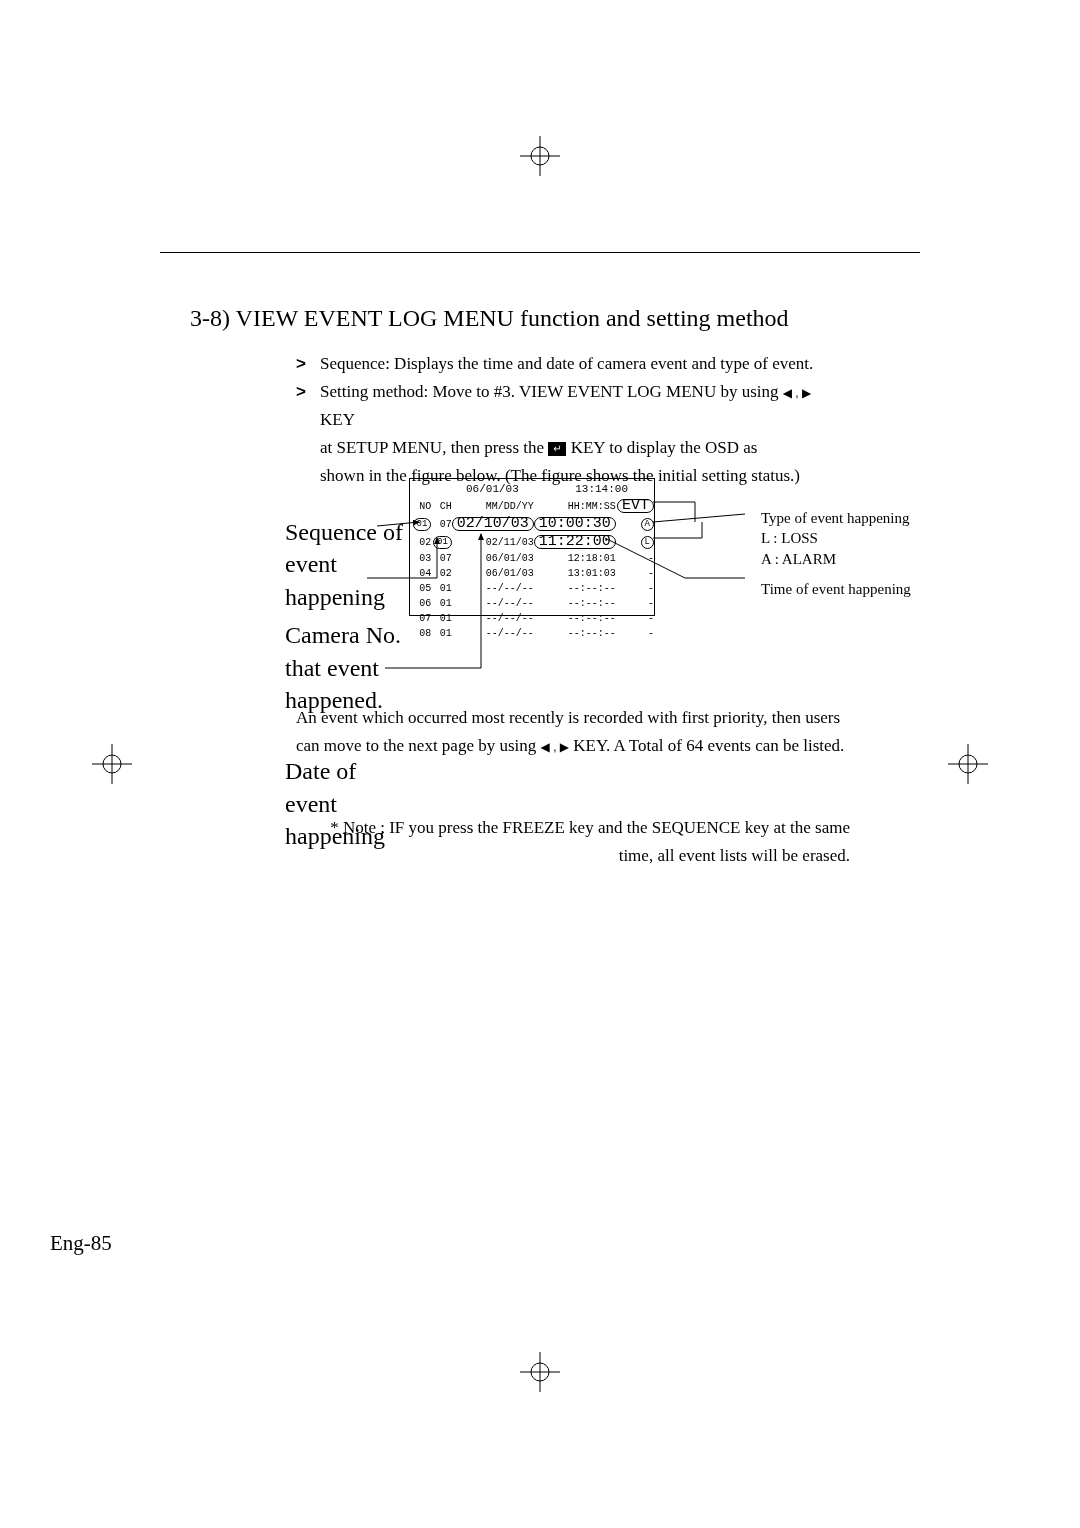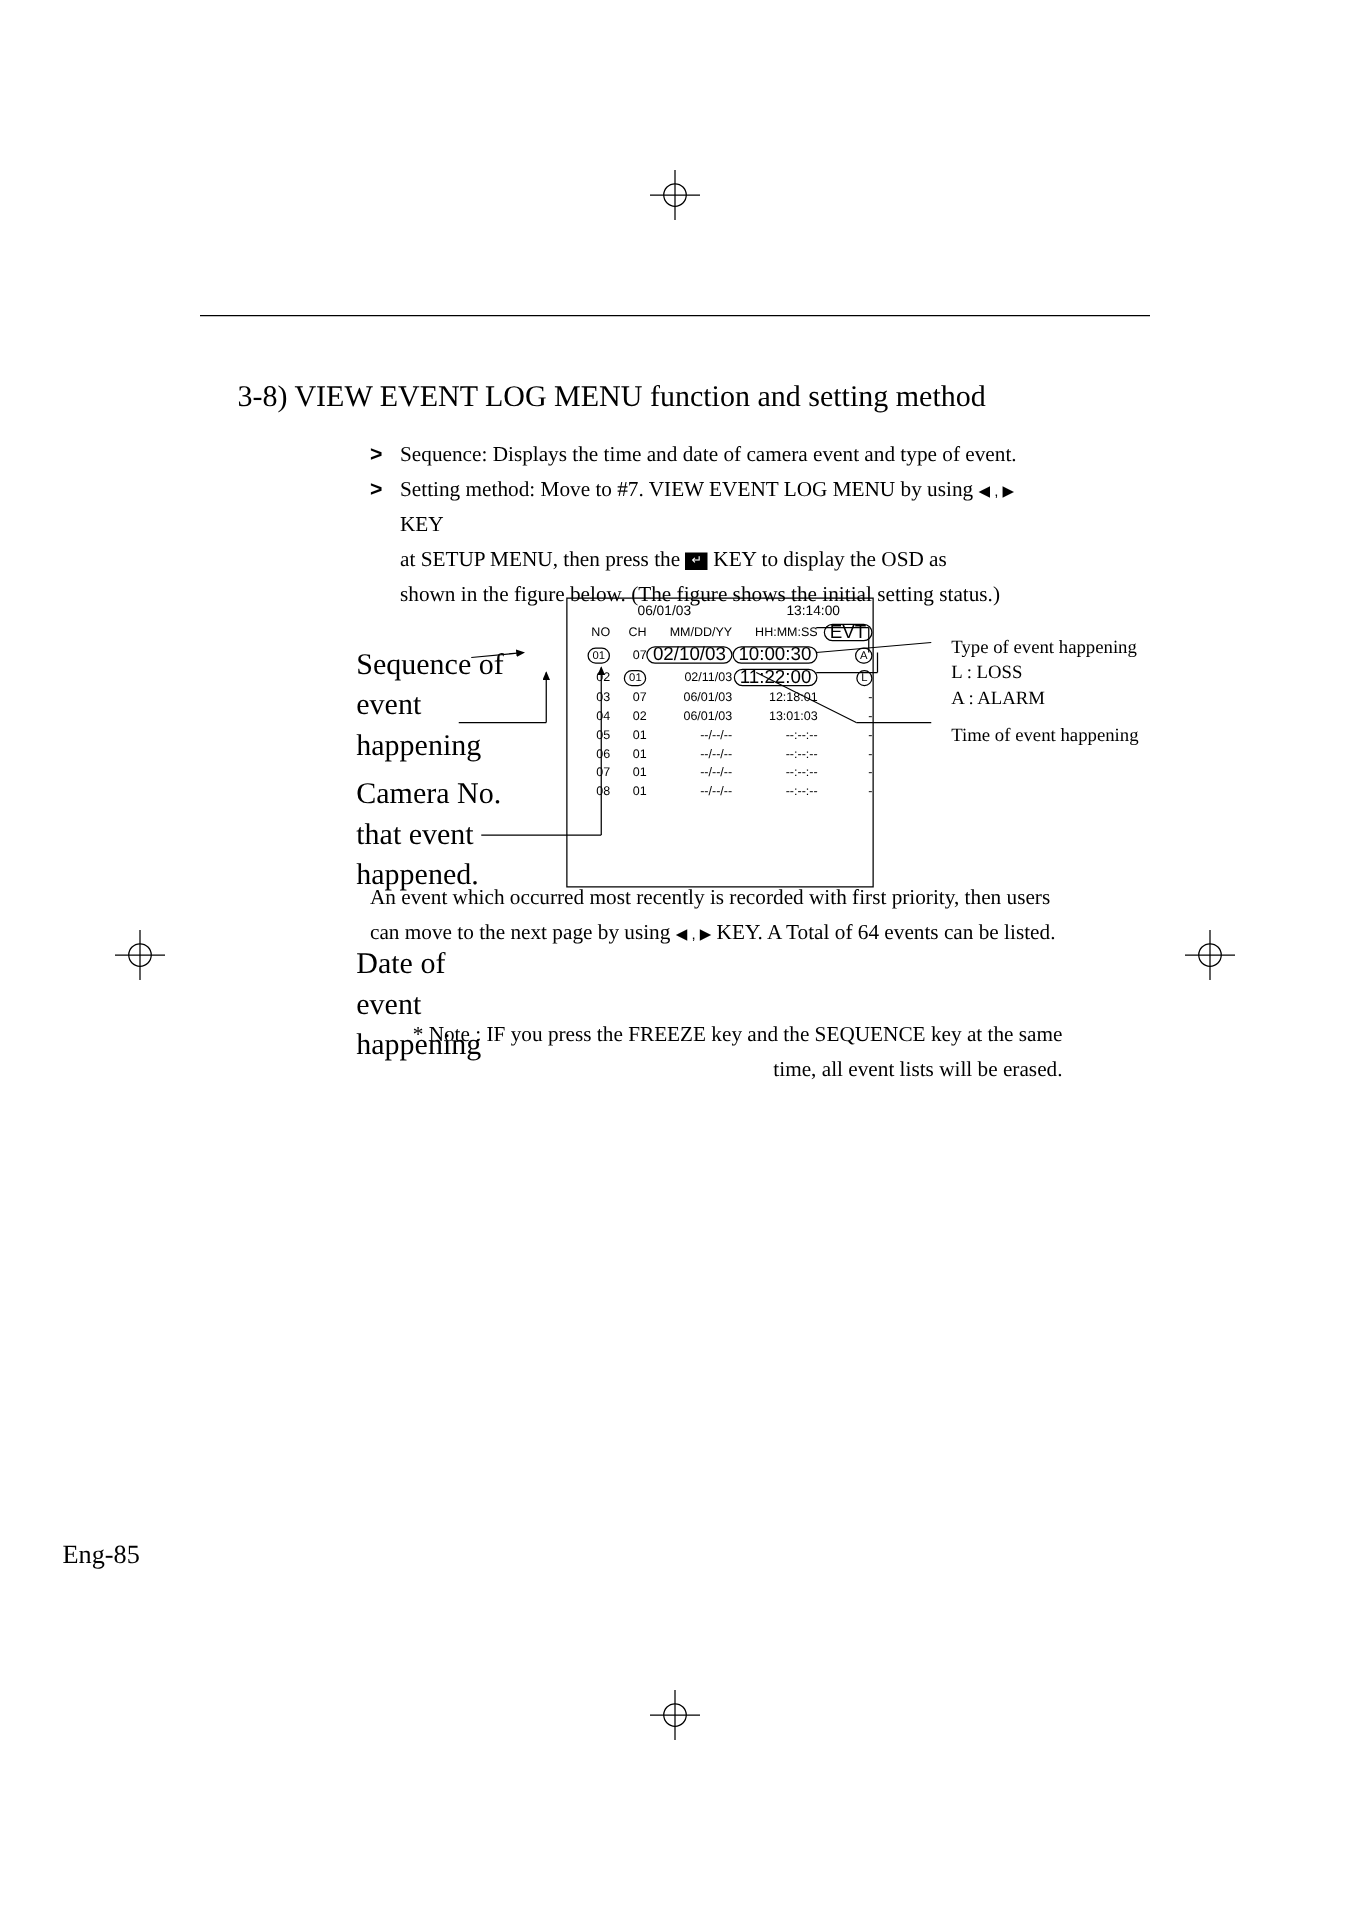--- a/index.html
+++ b/index.html
@@ -26,22 +26,22 @@
            font-size:10px; line-height:14px; text-align:center; font-family:Arial,Helvetica,sans-serif;
            vertical-align:middle; }
   .tri { font-family:Arial,Helvetica,sans-serif; font-size:12px; }
 
   
   .figwrap { position:absolute; left:235px; top:428px; width:640px; }
   .left-ann { position:absolute; left:0; top:38px; width:122px; font-size:24px; line-height:1.35; }
   .right-ann { position:absolute; left:476px; top:30px; width:200px; font-size:15px; line-height:1.35; }
   .right-ann .blk { margin-bottom:10px; }
 
-  .osd { position:absolute; left:124px; top:0; width:246px; height:232px; border:1.5px solid #000;
-         font-family:Liberation Sans, sans-serif; font-size:11px;margin-left:44px; }
+  .osd { position:absolute; left:124px; top:0; width:246px; height:138px; border:1.5px solid #000;
+         font-family:Liberation Mono, monospace; font-size:11px; }
   .osd-hdr { display:flex; justify-content:space-between; padding:4px 26px 2px 56px; }
   .osd table { width:100%; border-collapse:collapse; }
   .osd th, .osd td { text-align:right; font-size:10px; padding:2px 0; font-weight:normal; }
   .osd th { font-weight:normal; }
   .noc { display:inline-block; border:1px solid #000; border-radius:7px; padding:0 3px;
          font-size:9px; min-width:13px; line-height:11px; }
   .oval { display:inline-block; border:1px solid #000; border-radius:8px; padding:0 4px;
           font-size:15px; line-height:12px; }
   .col-no{width:14%} .col-ch{width:12%} .col-dt{width:28%} .col-tm{width:28%} .col-ev{width:18%}
 
@@ -97,21 +97,21 @@
       <div class="gt">&gt;</div>
       <div class="txt">
         <span>Sequence:</span>
         <span>Displays the time and date of camera event and type of event.</span>
       </div>
     </div>
     <div class="row">
       <div class="gt">&gt;</div>
       <div class="txt">
         <span>Setting method:</span>
-        <span>Move to #7. VIEW EVENT LOG MENU by using </span><span class="tri">◀ , ▶</span><span> KEY</span>
+        <span>Move to #3. VIEW EVENT LOG MENU by using </span><span class="tri">◀ , ▶</span><span> KEY</span>
         <br>
         <span>at SETUP MENU, then press the </span>
         <span class="enter">↵</span>
         <span> KEY to display the OSD as</span>
         <br>
         <span>shown in the figure below. (The figure shows the initial setting status.)</span>
       </div>
     </div>
   </div>
 

